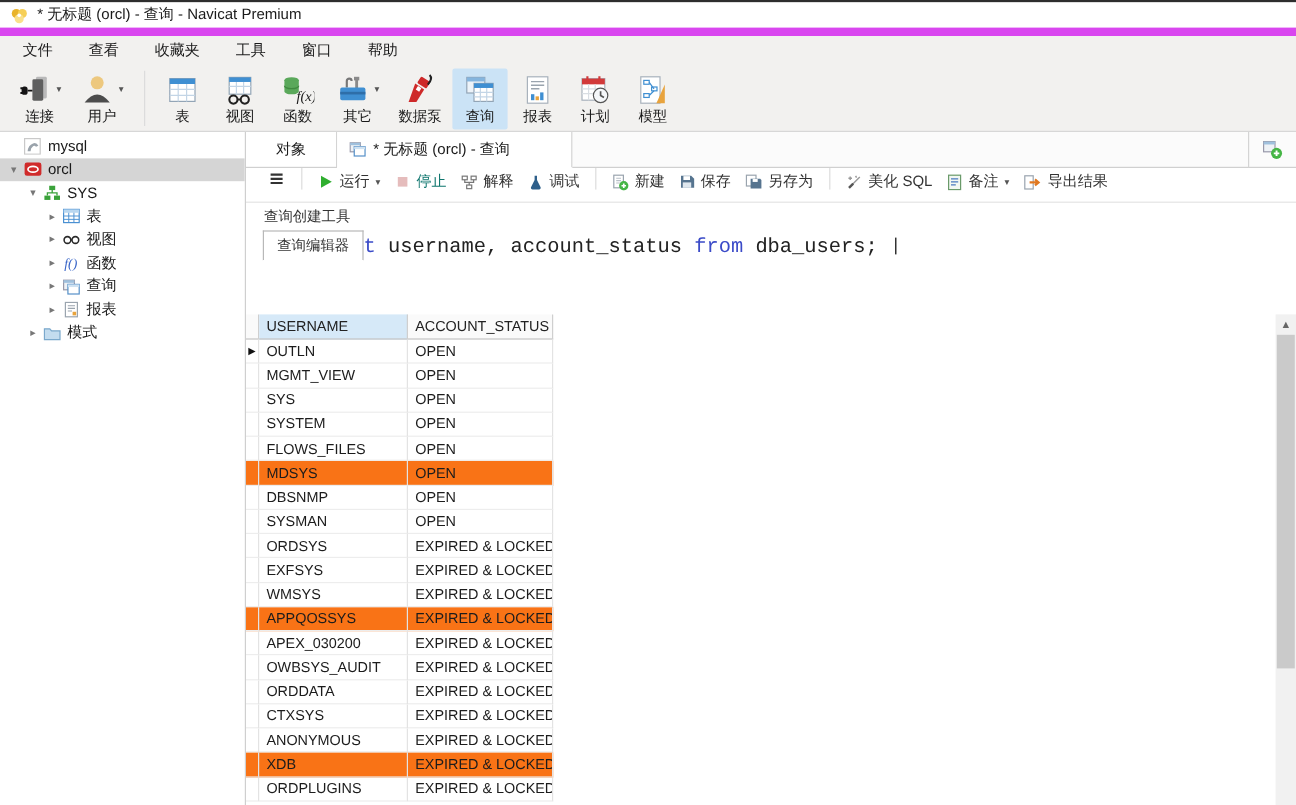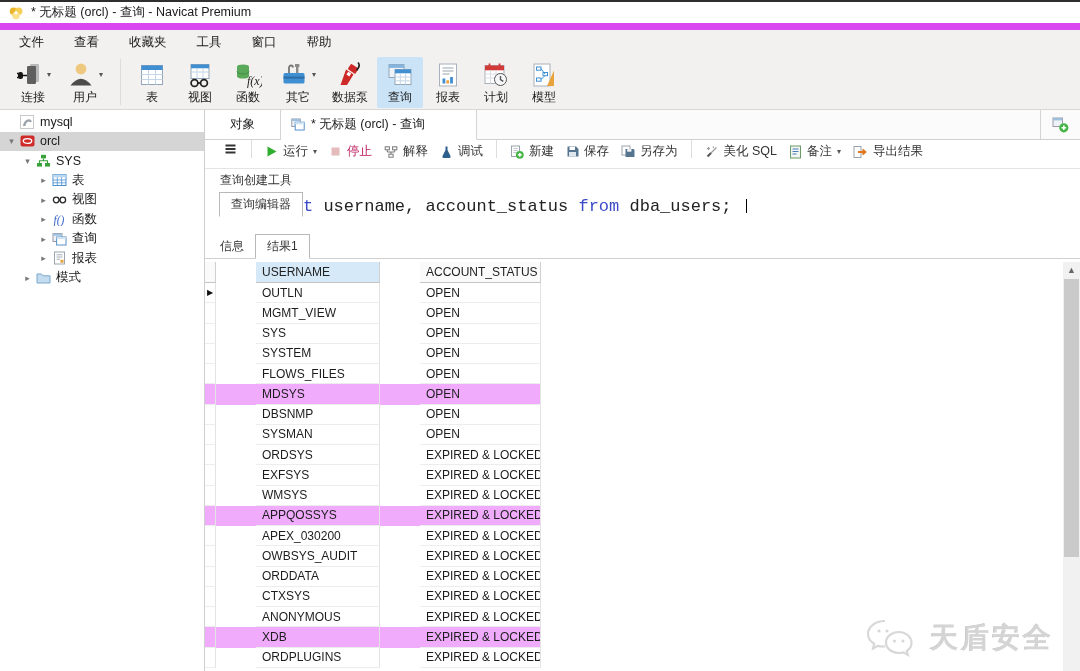--- a/index.html
+++ b/index.html
@@ -37,44 +37,44 @@
 .tab:nth-child(2){min-width:196px;}
 .tab:nth-child(3){min-width:358px;align-items:flex-end;}
 .tab.active{border-bottom:1px solid #fff;}
 .tabspacer{flex:1;border-bottom:1px solid #d0d0d0;}
 .newtab{width:40px;display:flex;align-items:center;justify-content:center;border-left:1px solid #d4d4d4;
  border-bottom:1px solid #d0d0d0;}
 .qtoolbar{position:absolute;top:30px;left:0;width:100%;height:29px;display:flex;align-items:flex-start;
  padding-left:12px;border-bottom:1px solid #e4e4e4;background:#fff;font-size:12.5px;color:#333;}
 .qt-menu{display:flex;align-items:center;padding:2px 6px;}
 .qt-btn{display:flex;align-items:center;gap:5px;padding:3px 6px;white-space:nowrap;}
-.qt-btn.disabled{color:#be185d;}
+.qt-btn.disabled{color:#0f766e;}
 .qt-sep{width:1px;height:18px;background:#ddd;margin:0 7px;}
 .edittabs{position:absolute;top:59px;left:0;height:23px;display:flex;align-items:flex-end;padding-left:4px;flex-direction:column;}
 .restabs{position:absolute;top:123px;left:0;width:100%;height:26px;display:flex;align-items:flex-end;
  padding-left:4px;border-bottom:1px solid #d0d0d0;}
 .stab{padding:3px 11px;font-size:12px;color:#333;}
 .stab.active{background:#fff;border:1px solid #b8b8b8;border-bottom:1px solid #fff;margin-bottom:-1px;position:relative;z-index:1;}
 .editor{position:absolute;top:82px;left:0;width:100%;height:41px;background:#fff;padding-top:5px;
  font-family:"Liberation Mono","DejaVu Sans Mono",monospace;font-size:17px;color:#222;}
 .lineno{display:inline-block;width:34px;text-align:right;color:#999;margin-right:13px;}
 .kw{color:#3b4bc8;}
 .caretbar{display:inline-block;width:1px;height:14px;background:#000;vertical-align:-2px;margin-left:4px;}
 .grid{position:absolute;top:149px;left:0;width:100%;height:412px;background:#fff;}
 .gtable{position:absolute;top:3px;left:0;}
-.grow{display:flex;height:20.25px;gap:40px;}
+.grow{display:flex;height:20.25px;}
 .grow.ghead{height:21px;}
 .gcell{border-right:1px solid #e3e3e3;border-bottom:1px solid #ededed;padding-left:6px;display:flex;align-items:center;
  font-size:12px;white-space:nowrap;overflow:hidden;color:#1c1c1c;background:transparent;}
 .c0{width:11px;padding:0;justify-content:center;}
 .c1{width:124px;}
 .c2{width:121px;}
 .ghead .gcell{background:#fafafa;border-bottom:1px solid #c4c4c4;border-right:1px solid #cfcfcf;color:#222;}
 .ghead .c1{background:#d6e9f8;}
-.grow.stripe{background:#f0abfc;}
+.grow.stripe{background:#f97316;}
 .rowind{font-size:8px;color:#111;}
 .vscroll{position:absolute;top:3px;right:0;width:17px;height:409px;background:#f1f1f1;}
 .scroll-arrow{height:16px;display:flex;align-items:center;justify-content:center;color:#666;font-size:9px;}
 .scroll-thumb{position:absolute;top:17px;left:1px;width:15px;height:278px;background:#cacaca;}
 .watermark{position:absolute;right:26px;bottom:12px;display:flex;align-items:center;gap:10px;}
 .wm-text{font-size:28px;font-weight:bold;letter-spacing:3px;color:#d4d4d4;
  text-shadow:1px 1px 0 #ffffff,-0.5px -0.5px 0 #c2c2c2;}
 </style>
 </head>
 <body>
@@ -490,24 +490,20 @@
       </div>
     <div class="edittabs" id="edittabs">
         <div class="stab">查询创建工具</div>
         <div class="stab active">查询编辑器</div>
       </div>
 
     <div class="editor">
       <span class="lineno">1</span><span id="sqlline"><span class="kw">Select</span><span> username, account_status </span><span class="kw">from</span><span> dba_users; </span></span><span class="caretbar"></span>
     </div>
 
-    <div class="restabs" id="restabs">
-        <div class="stab">信息</div>
-        <div class="stab active">结果1</div>
-      </div>
 
     <div class="grid">
       <div class="gtable" id="gtable">
           <div class="grow ghead">
             <div class="gcell c0"></div>
             <div class="gcell c1">USERNAME</div>
             <div class="gcell c2">ACCOUNT_STATUS</div>
           </div>
           <div class="grow">
             <div class="gcell c0">
@@ -607,26 +603,13 @@
             <div class="gcell c2">EXPIRED &amp; LOCKED</div>
           </div>
         </div>
       <div class="vscroll">
         <div class="scroll-arrow">▲</div>
         <div class="scroll-thumb"></div>
       </div>
     </div>
   </div>
 
-  <div class="watermark">
-    <span class="svg-icon" id="wmlogo">
-        <svg width="56" height="42" viewBox="0 0 56 42">
-          <path d="M21 4 C11 4 4 10 4 17 c0 4 2.5 7.5 6.2 9.8 L9 31.5 l4.8 -2.6 c2.3 0.6 4.9 0.8 7.4 0.4" fill="none" stroke="#d8d8d8" stroke-width="2.2"></path>
-          <circle cx="15" cy="14" r="1.6" fill="#d8d8d8"></circle>
-          <circle cx="23" cy="14" r="1.6" fill="#d8d8d8"></circle>
-          <path d="M35 15 c-7.5 0 -13 4.8 -13 10.5 0 5.7 5.5 10.5 13 10.5 1.6 0 3.1 -0.2 4.5 -0.6 L43.8 38 l-1.1 -4 c2.9 -1.9 4.8 -4.8 4.8 -8 0 -5.9 -5.5 -11 -12.5 -11 z" fill="none" stroke="#d8d8d8" stroke-width="2.2"></path>
-          <circle cx="30.5" cy="24" r="1.6" fill="#d8d8d8"></circle>
-          <circle cx="39" cy="24" r="1.6" fill="#d8d8d8"></circle>
-        </svg>
-      </span>
-    <span class="wm-text">天盾安全</span>
-  </div>
 </div>
 
 </body></html>

